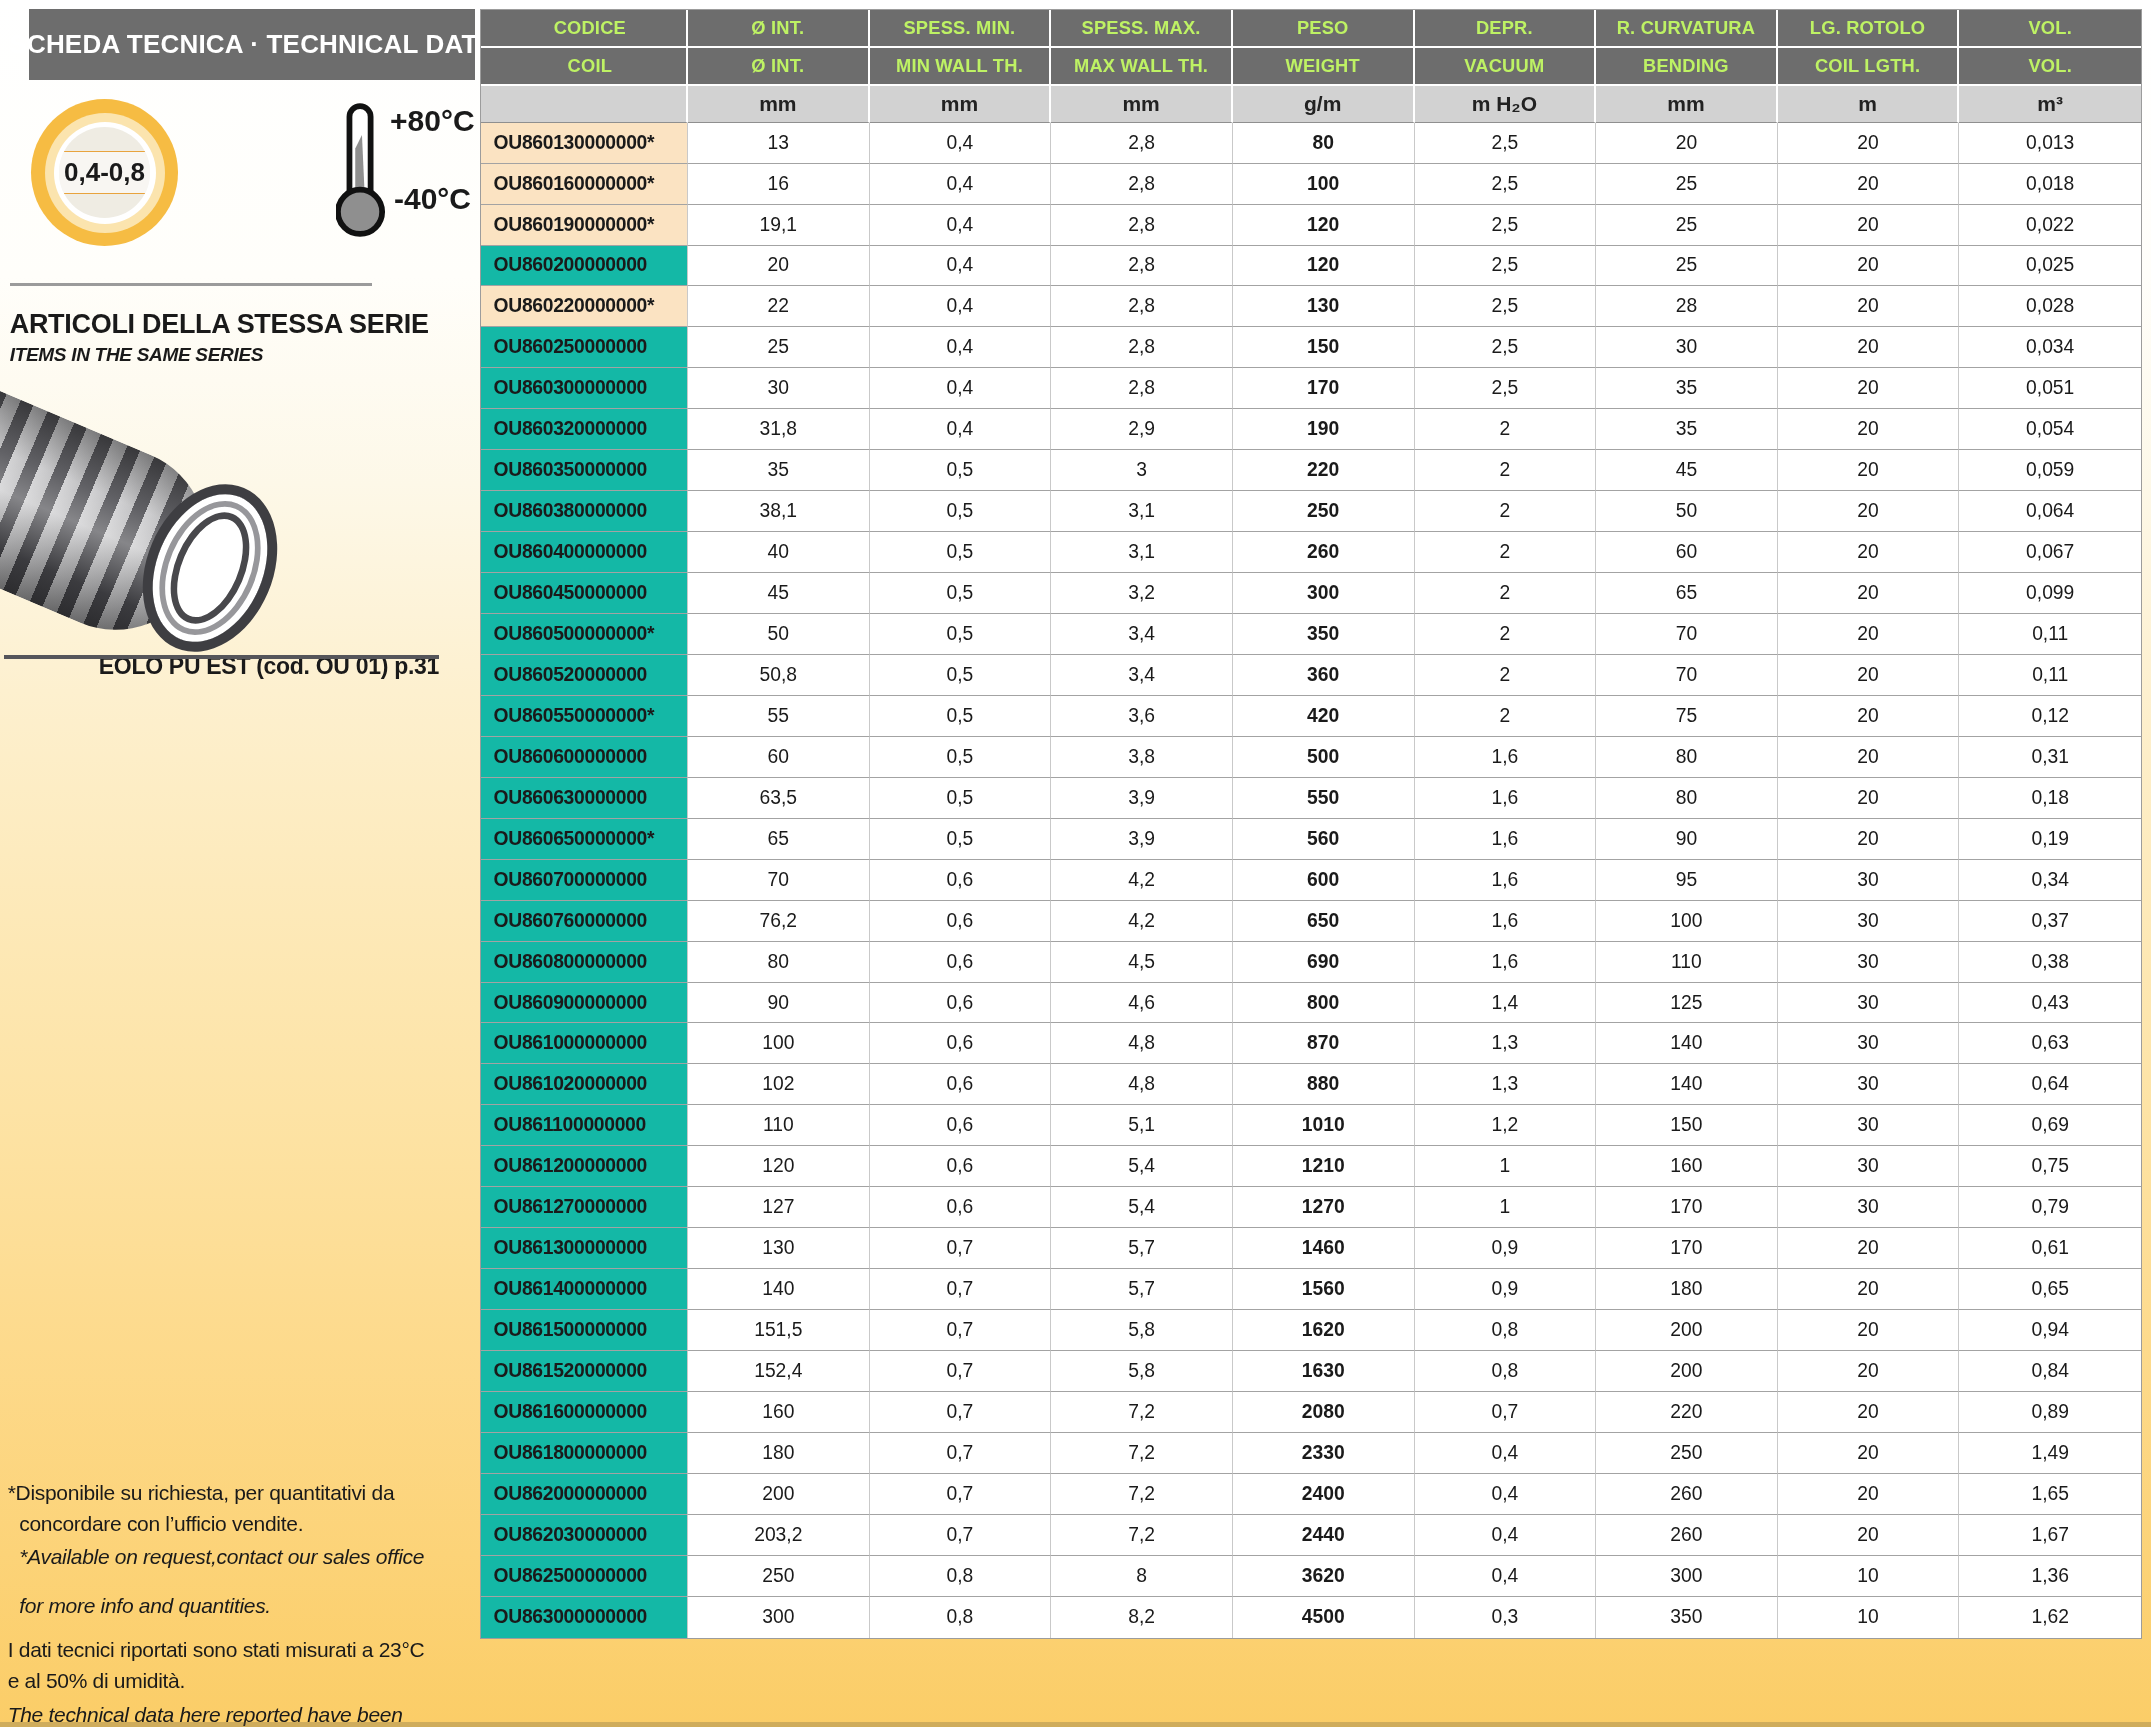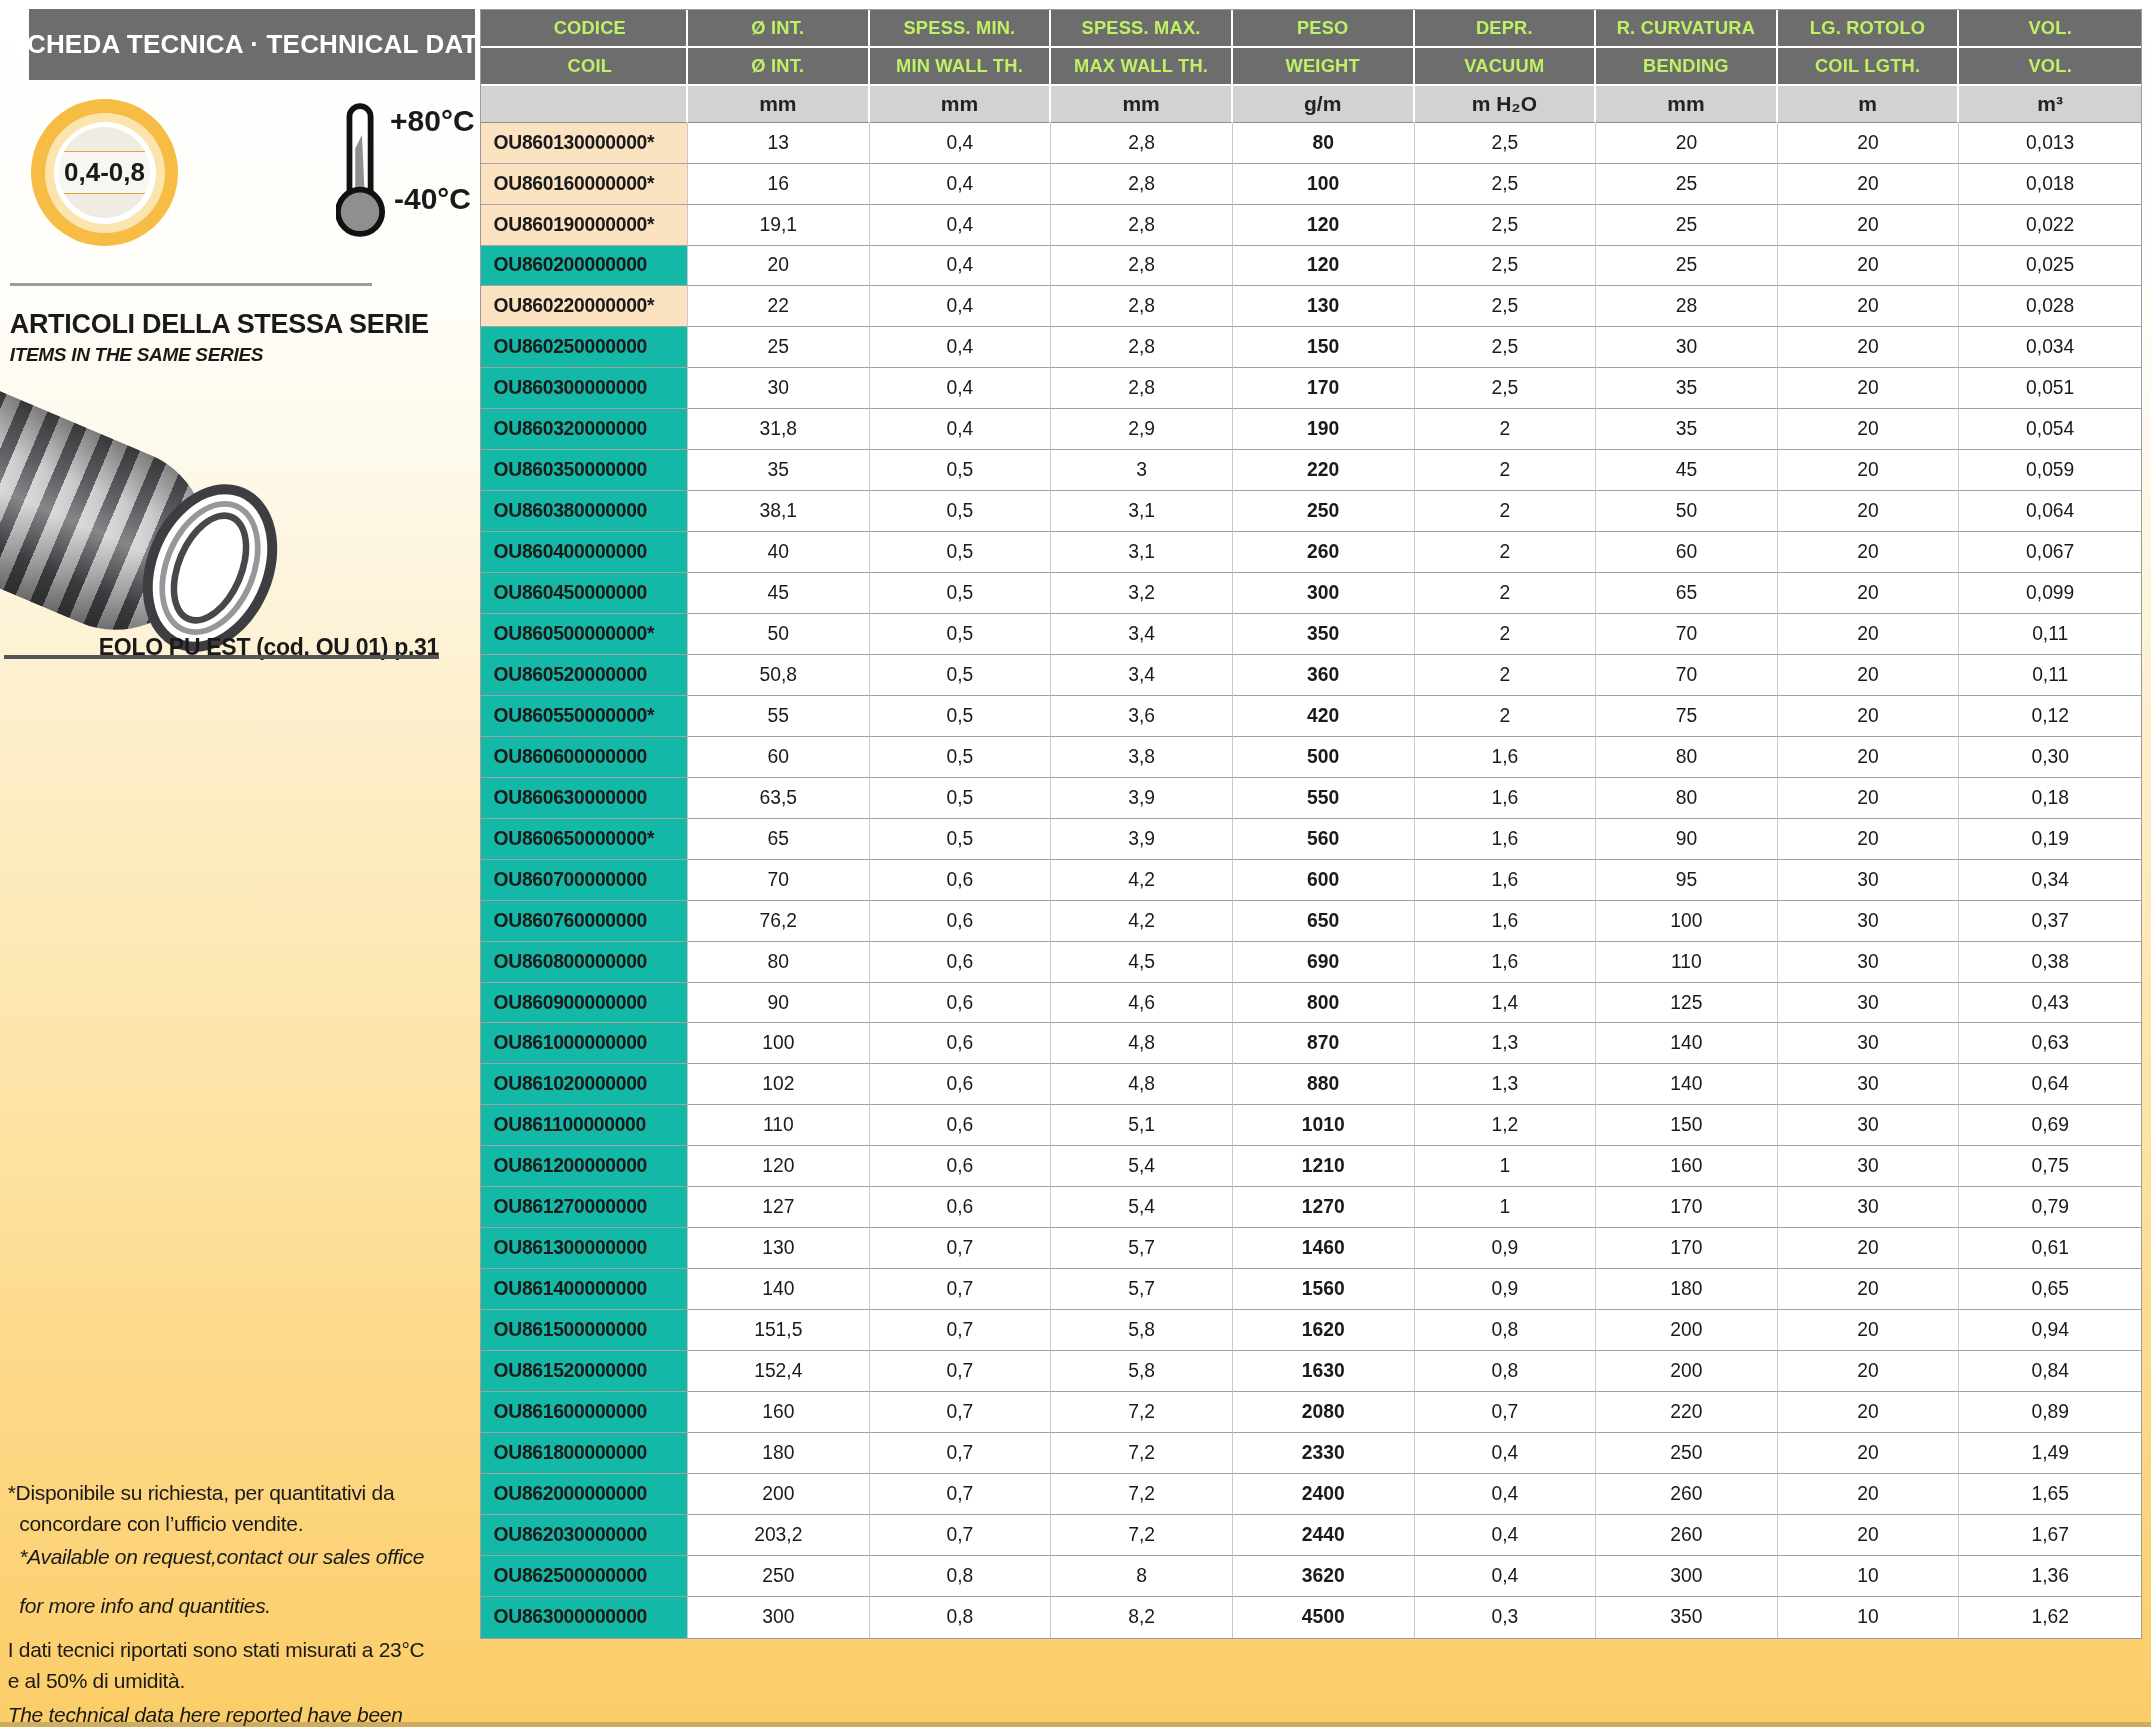--- a/index.html
+++ b/index.html
@@ -40,21 +40,21 @@
         rgba(255,255,255,.35) 50%,rgba(30,30,30,.25) 80%,rgba(20,20,20,.5) 100%),
       repeating-linear-gradient(90deg,#45454a 0px,#45454a 13.5px,#c9c9cb 13.5px,#b9b9bb 29px);
     border-radius:0 91px 91px 0 / 0 50% 50% 0;
   }
   .hose-end{
     position:absolute;left:147px;top:481px;width:106px;height:154px;transform:rotate(23deg);
     border-radius:50%;background:#fff;border:10.6px solid #3e3e42;
     box-shadow:inset 0 0 0 6.8px #ffffff,inset 0 0 0 12.6px #97979b,
       inset 0 0 0 18.3px #ffffff,inset 0 0 0 25px #48484c;
   }
-  .product-caption{position:absolute;left:0;top:634px;width:439px;text-align:right;
+  .product-caption{position:absolute;left:0;top:653px;width:439px;text-align:right;
     font-weight:bold;font-size:23px;letter-spacing:-0.3px;}
   .divider2{position:absolute;left:3.9px;top:655px;width:435px;height:3.9px;background:#55555a;}
   .footnotes{position:absolute;left:7.7px;top:1477px;width:465px;font-size:21px;letter-spacing:-0.3px;}
   .footnotes p{margin:0;line-height:31px;white-space:nowrap;}
   .footnotes .it{font-style:italic;margin-top:18px;}
   .fn-indent{padding-left:11.6px;}
   .gap2{margin-top:1.9px !important;}
   .gap3{margin-top:13.5px !important;}
   .gap4{margin-top:2.9px !important;}
   .bottom-edge{position:absolute;left:0;bottom:0;width:100%;height:4.8px;background:rgba(105,95,65,.30);}
@@ -289,21 +289,21 @@
     <div class="val">20</div>
     <div class="val">0,12</div>
     <div class="code">OU860600000000</div>
     <div class="val">60</div>
     <div class="val">0,5</div>
     <div class="val">3,8</div>
     <div class="val bold">500</div>
     <div class="val">1,6</div>
     <div class="val">80</div>
     <div class="val">20</div>
-    <div class="val">0,30</div>
+    <div class="val">0,31</div>
     <div class="code">OU860630000000</div>
     <div class="val">63,5</div>
     <div class="val">0,5</div>
     <div class="val">3,9</div>
     <div class="val bold">550</div>
     <div class="val">1,6</div>
     <div class="val">80</div>
     <div class="val">20</div>
     <div class="val">0,18</div>
     <div class="code">OU860650000000*</div>

